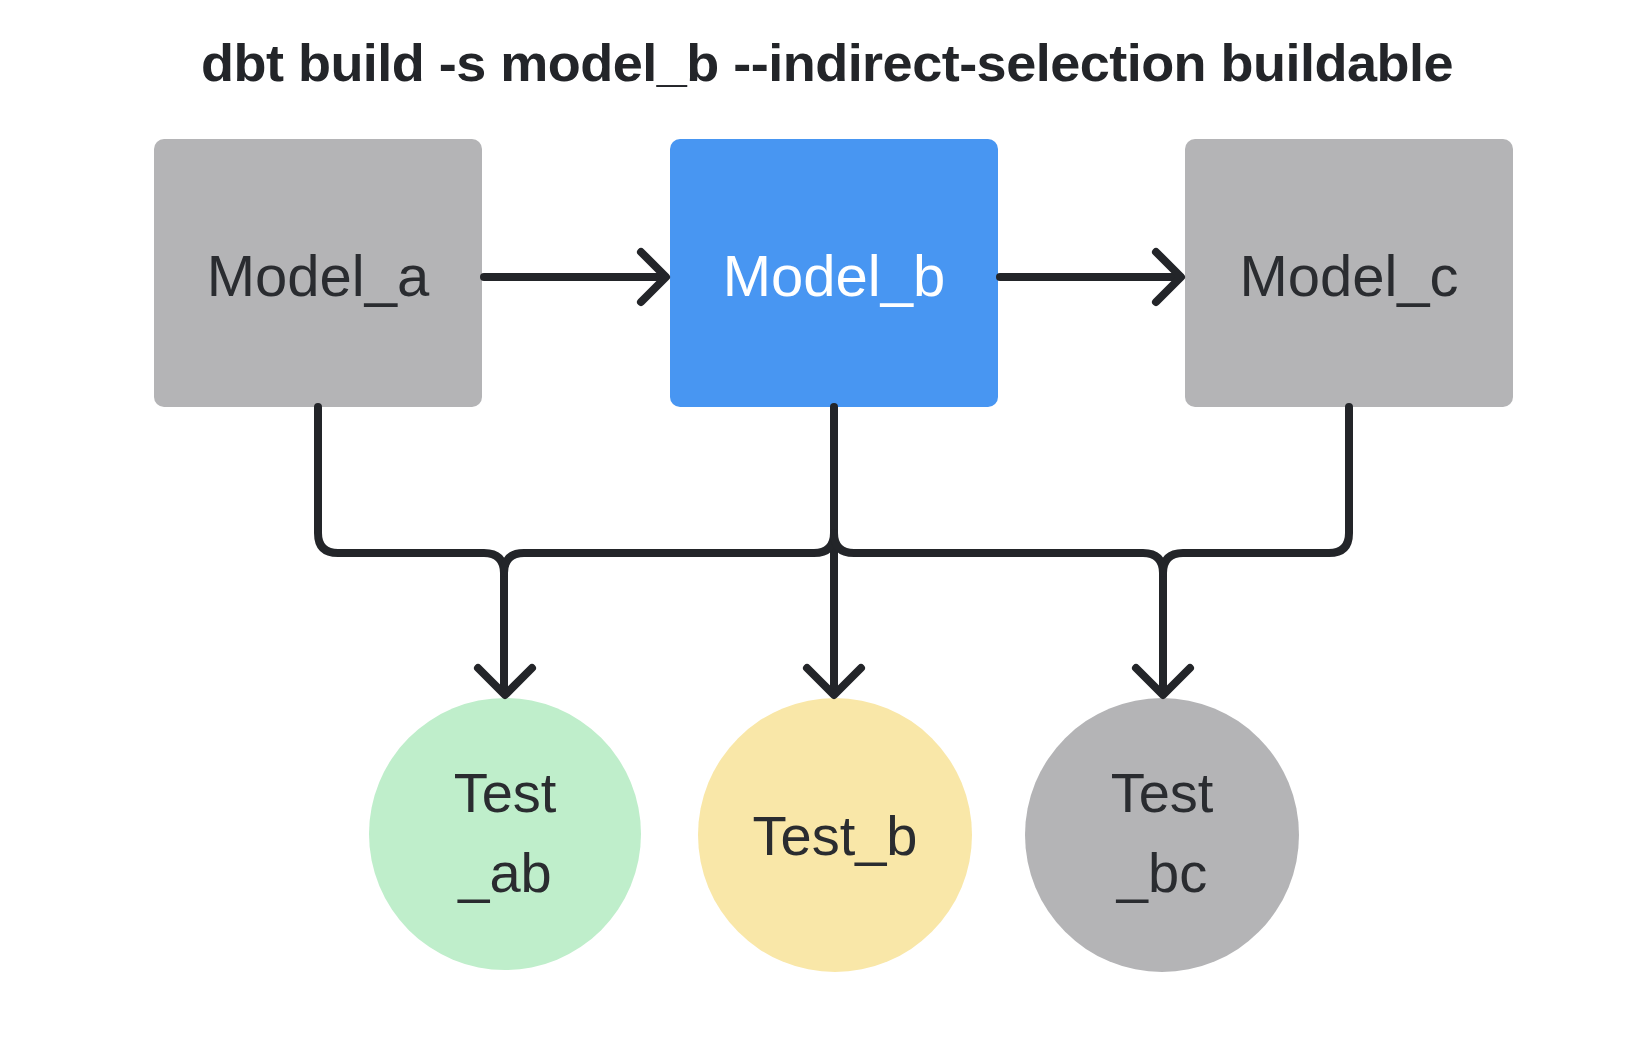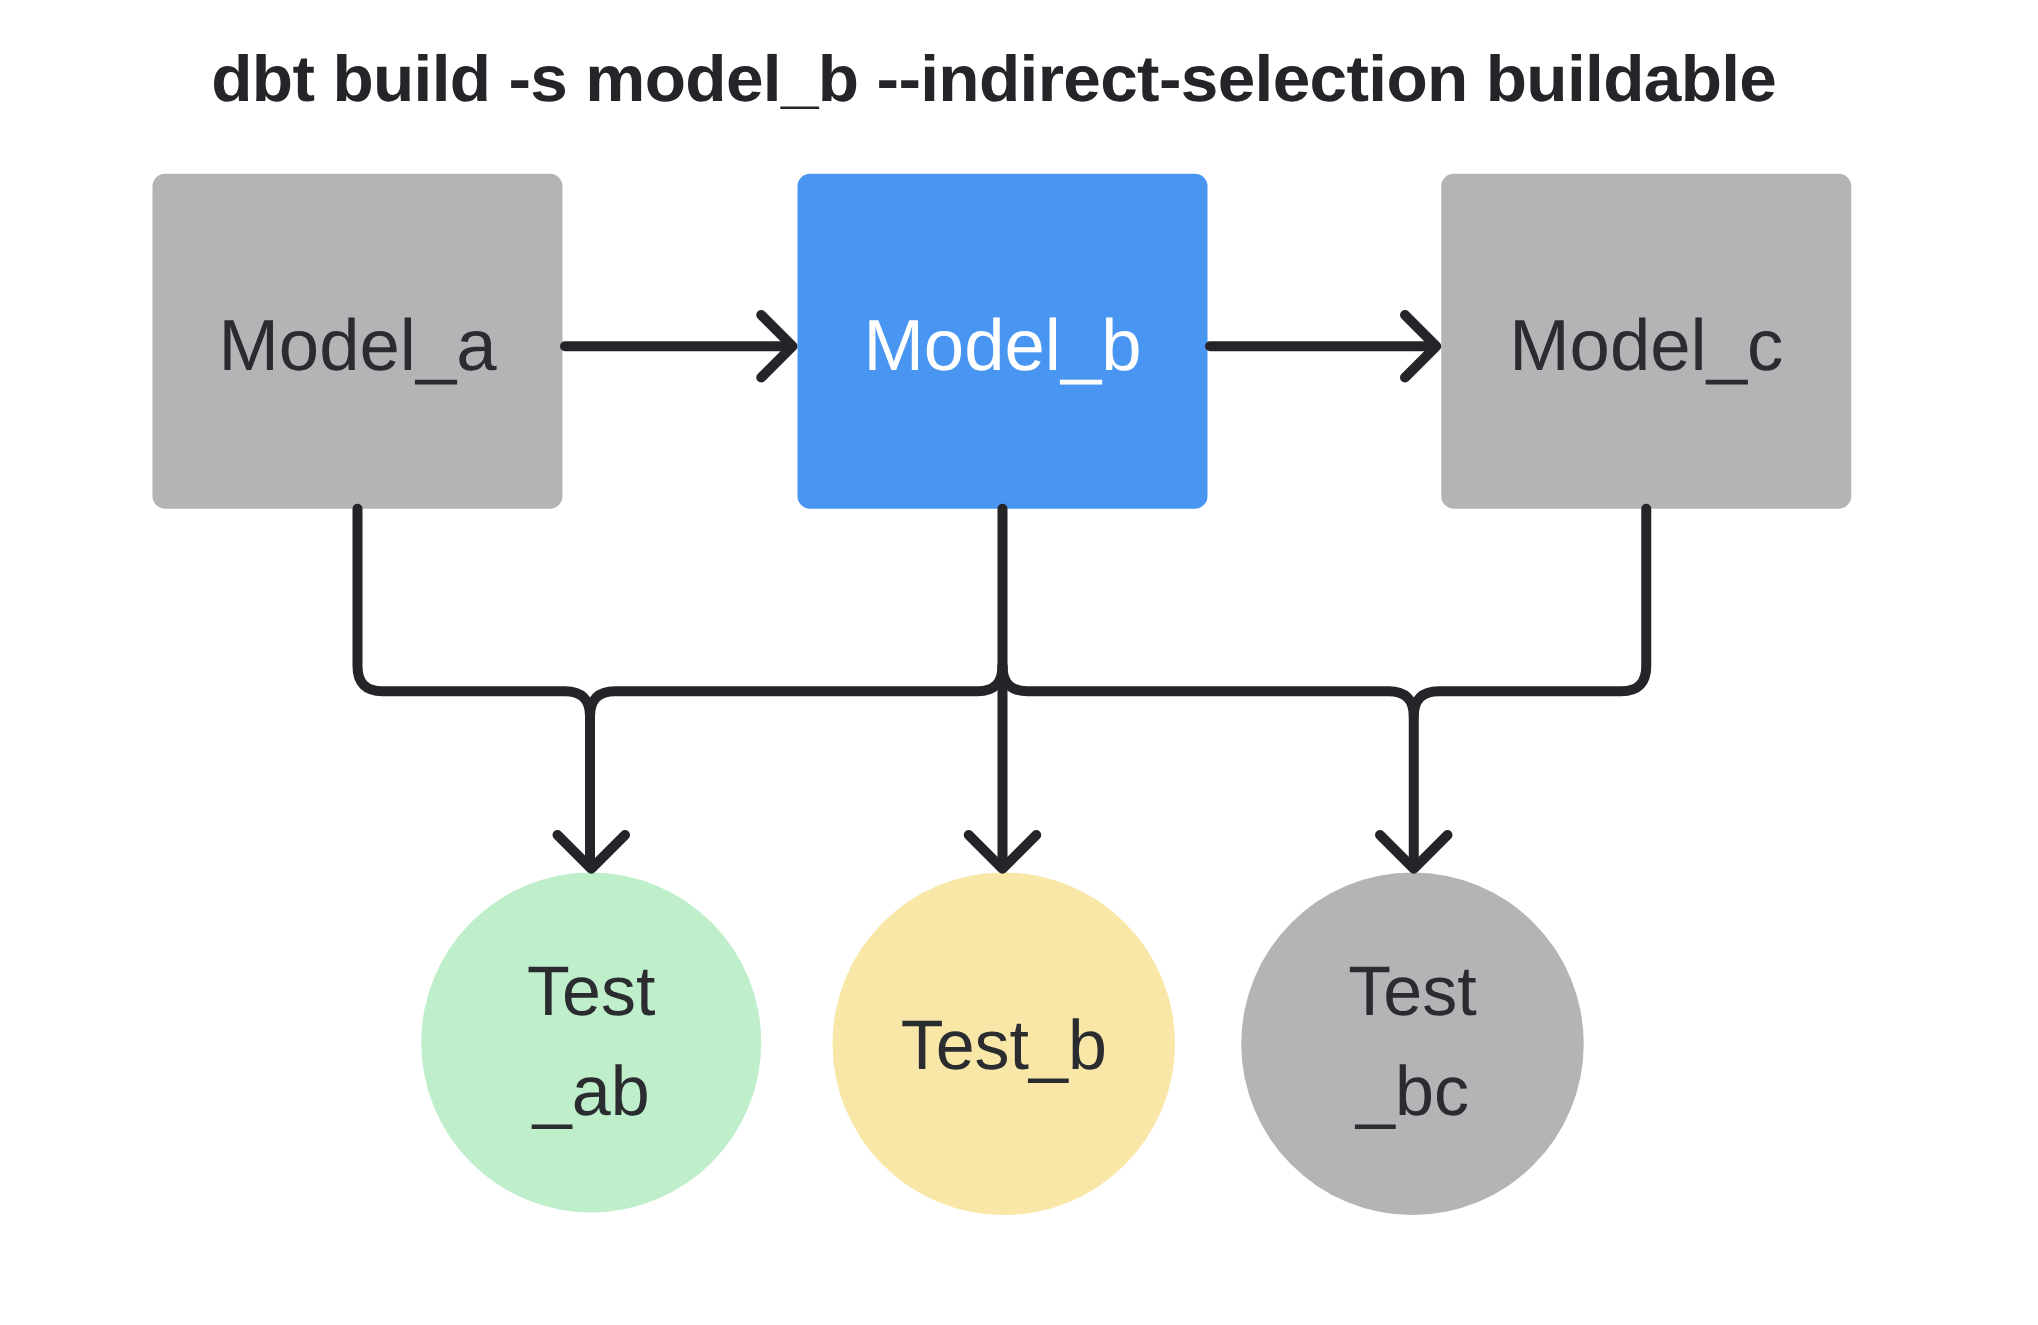--- a/index.html
+++ b/index.html
@@ -8,20 +8,21 @@
     background: #ffffff;
     width: 1630px;
     height: 1060px;
     overflow: hidden;
   }
   .canvas-wrap {
     width: 1356px;
     height: 1060px;
     position: relative;
     background: #ffffff;
+    margin-left: 32px;
   }
   svg {
     display: block;
     font-family: "Liberation Sans", "DejaVu Sans", sans-serif;
   }
   .diagram-title {
     font-size: 52px;
     font-weight: 600;
     letter-spacing: -0.5px;
   }

